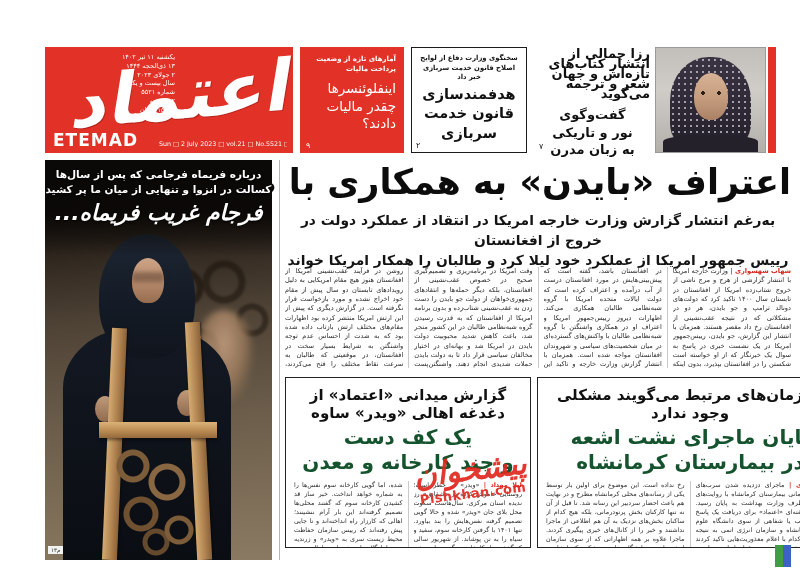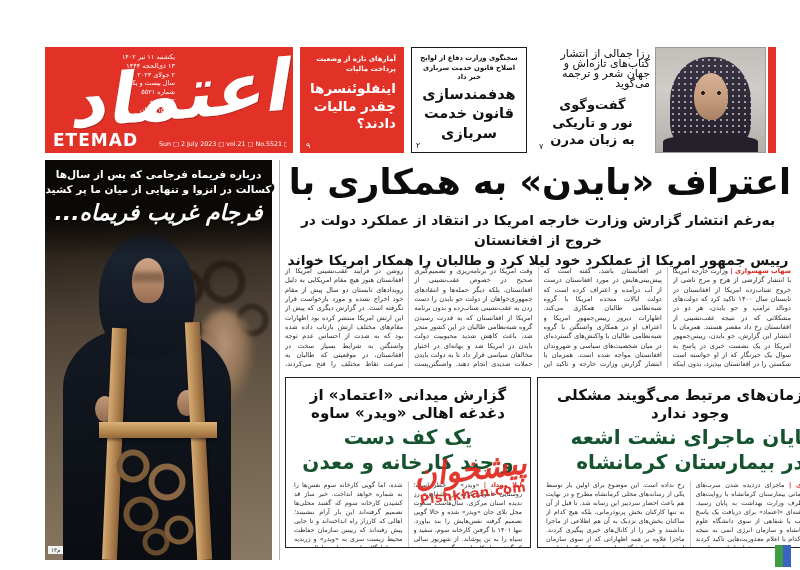--- a/index.html
+++ b/index.html
@@ -21,36 +21,36 @@
     text-align:right; color:#fff; font-size:6.5px; line-height:8.8px; }
   .masthead-latin { position:absolute; left:8px; bottom:3px; right:6px; display:flex;
     align-items:baseline; gap:21px; color:#fff; }
   .etemad-latin { font-size:17px; font-weight:bold; letter-spacing:1px; }
   .issue-line { font-size:6.3px; white-space:nowrap; overflow:hidden; }
 
   
   .teaser-tax { position:absolute; left:300px; top:47px; width:104px; height:106px;
     background:#e23227; color:#fff; direction:rtl; padding:7px 8px; }
   .teaser-tax .kicker { font-size:7px; font-weight:bold; line-height:10px; text-align:right; }
-  .teaser-tax .headline { font-size:13.5px; font-weight:bold; line-height:17.5px;
+  .teaser-tax .headline { font-size:13.5px; font-weight:normal; line-height:17.5px;
     text-align:right; margin-top:6px; white-space:pre-line; }
   .pagenum-white { position:absolute; left:6px; bottom:3px; font-size:8px; color:#fff; }
 
   .teaser-military { position:absolute; left:411px; top:47px; width:116px; height:106px;
     background:#fff; border:1px solid #1b1b1b; direction:rtl; text-align:center;
     padding:6px 5px; color:#111; }
   .teaser-military .kicker { font-size:6.8px; font-weight:bold; line-height:9.6px; }
   .teaser-military .headline { font-size:14.5px; font-weight:bold; line-height:19.5px;
     margin-top:2px; white-space:pre-line; }
   .pagenum-black { position:absolute; left:4px; bottom:2px; font-size:8px; color:#111; }
 
   .teaser-interview { position:absolute; left:535px; top:47px; width:233px; height:106px; }
   .interview-text { position:absolute; right:118px; left:0; top:2px; bottom:0;
     direction:rtl; color:#111; }
-  .interview-text .kicker { font-size:11px; font-weight:normal; line-height:10px; text-align:right;
+  .interview-text .kicker { font-size:13px; font-weight:bold; line-height:10px; text-align:right;
     padding-left:4px; }
   .interview-text .headline { font-size:13px; font-weight:bold; line-height:17.5px;
     text-align:center; margin-top:7px; white-space:pre-line; }
   .interview-photo { position:absolute; left:120px; top:0; width:111px; height:106px;
     border:1px solid #9a9a9a; background:linear-gradient(180deg,#c2beba 0%,#d0ccc8 40%,#b3afab 100%);
     overflow:hidden; }
   .p-scarf { position:absolute; left:13%; top:9%; width:74%; height:88%;
     border-radius:48% 48% 28% 28%;
     background-image:radial-gradient(circle, rgba(205,198,214,0.75) 0.7px, transparent 1.3px),
       linear-gradient(180deg,#3a3442 0%,#2d2834 60%,#232029 100%);

